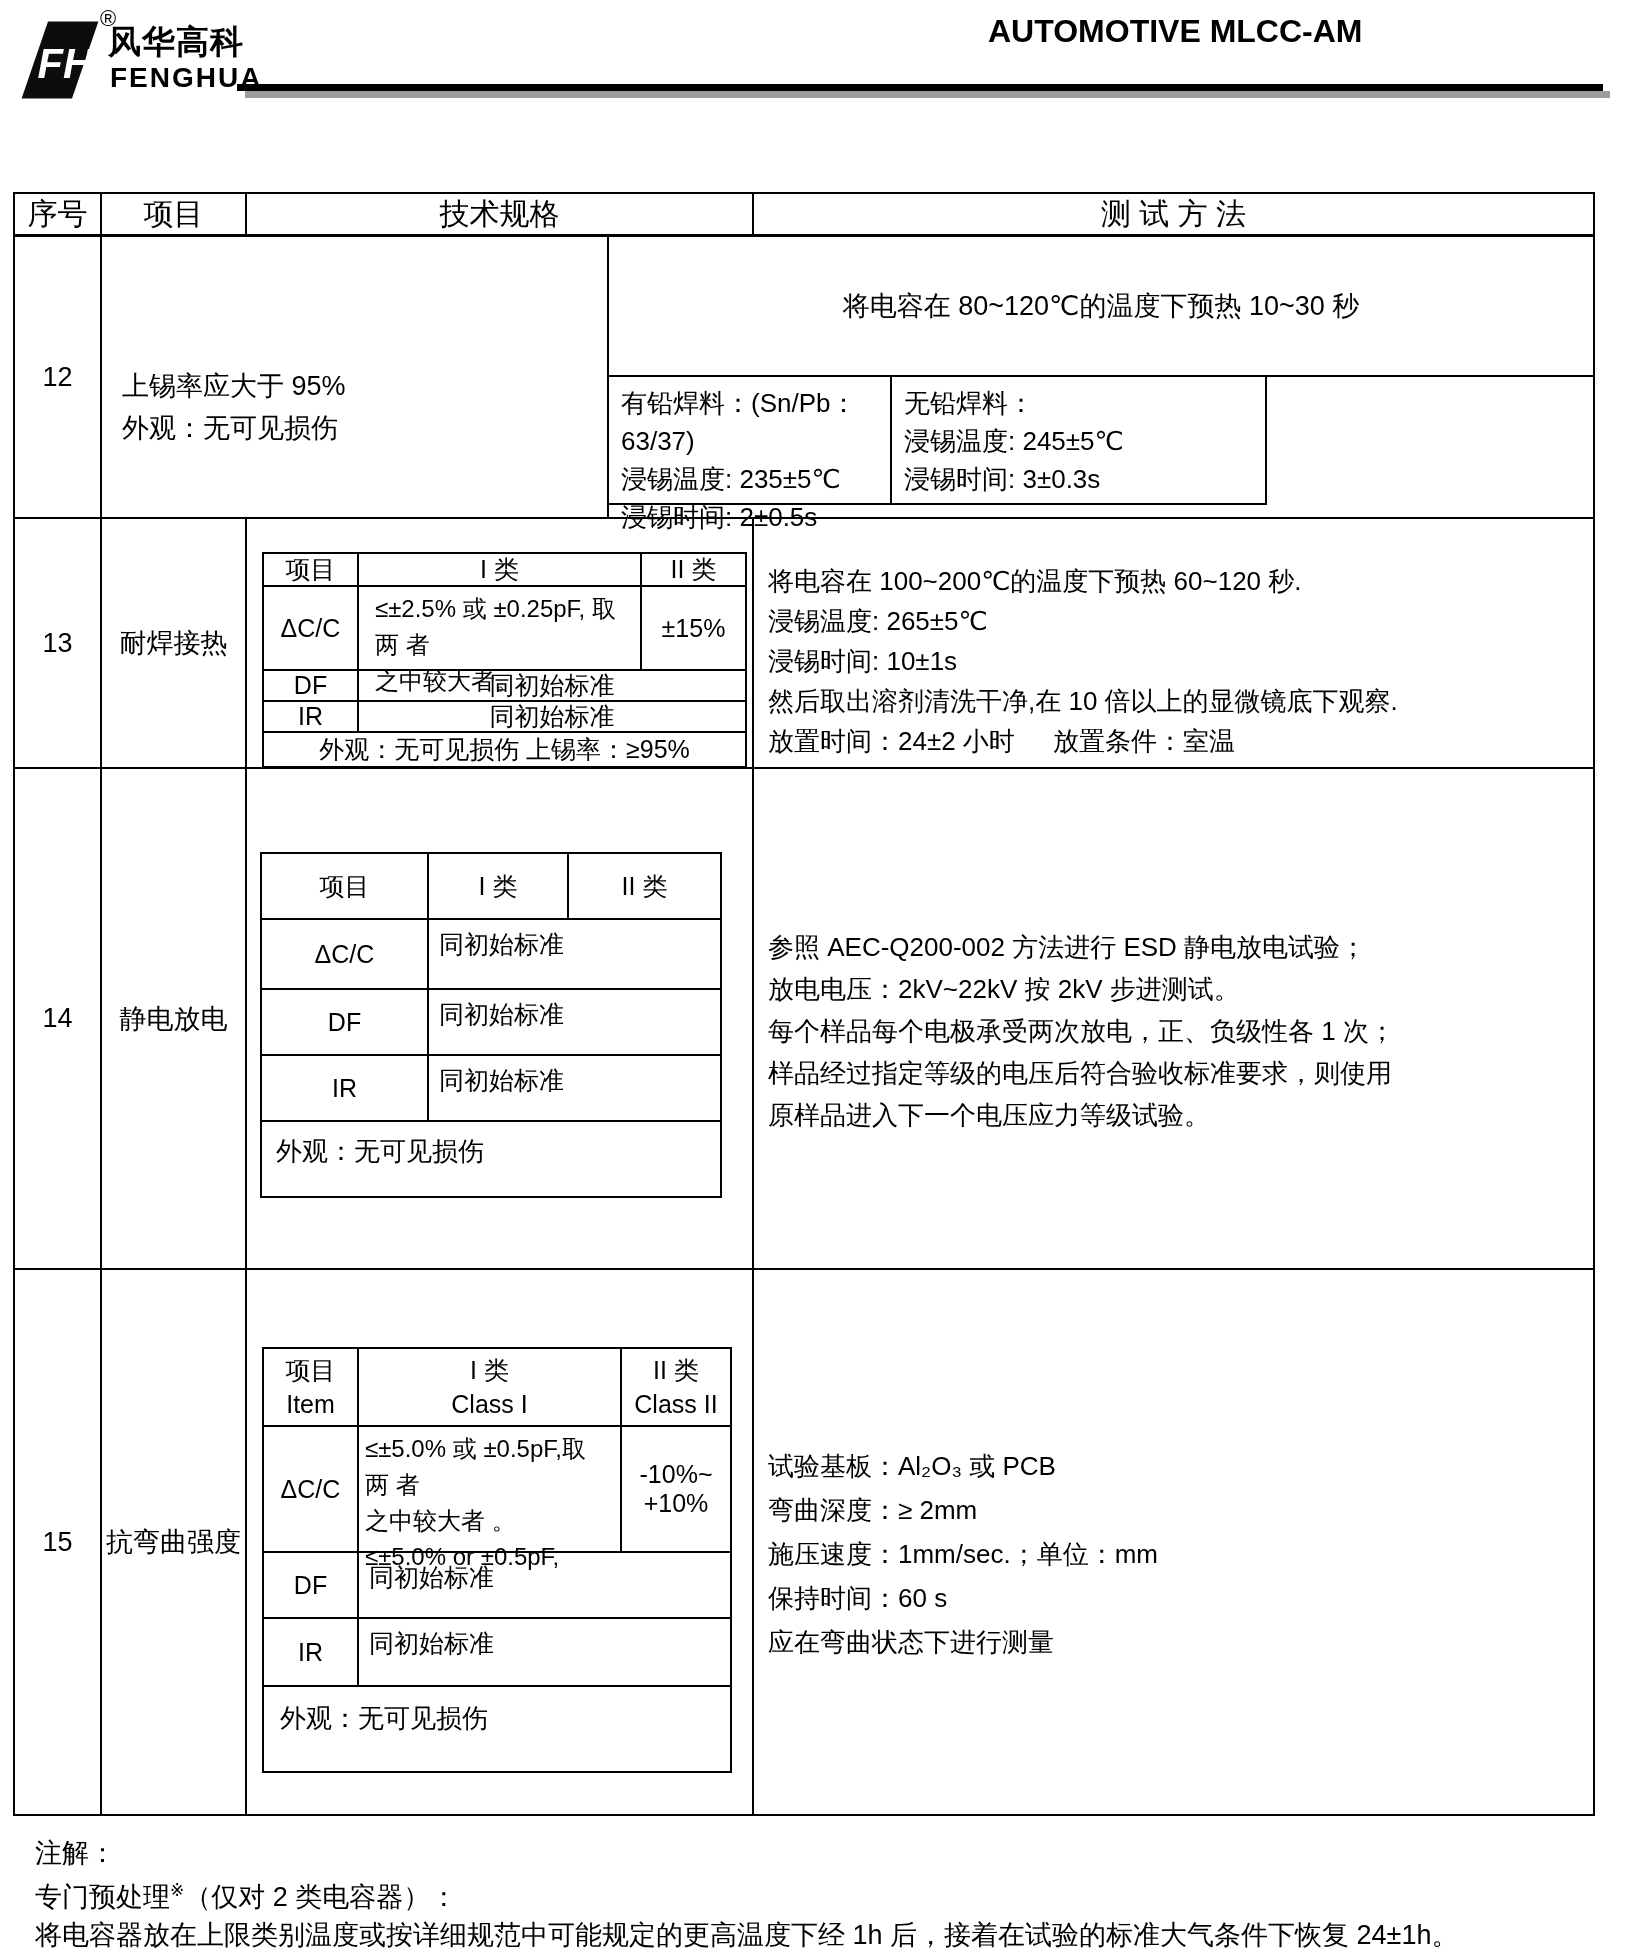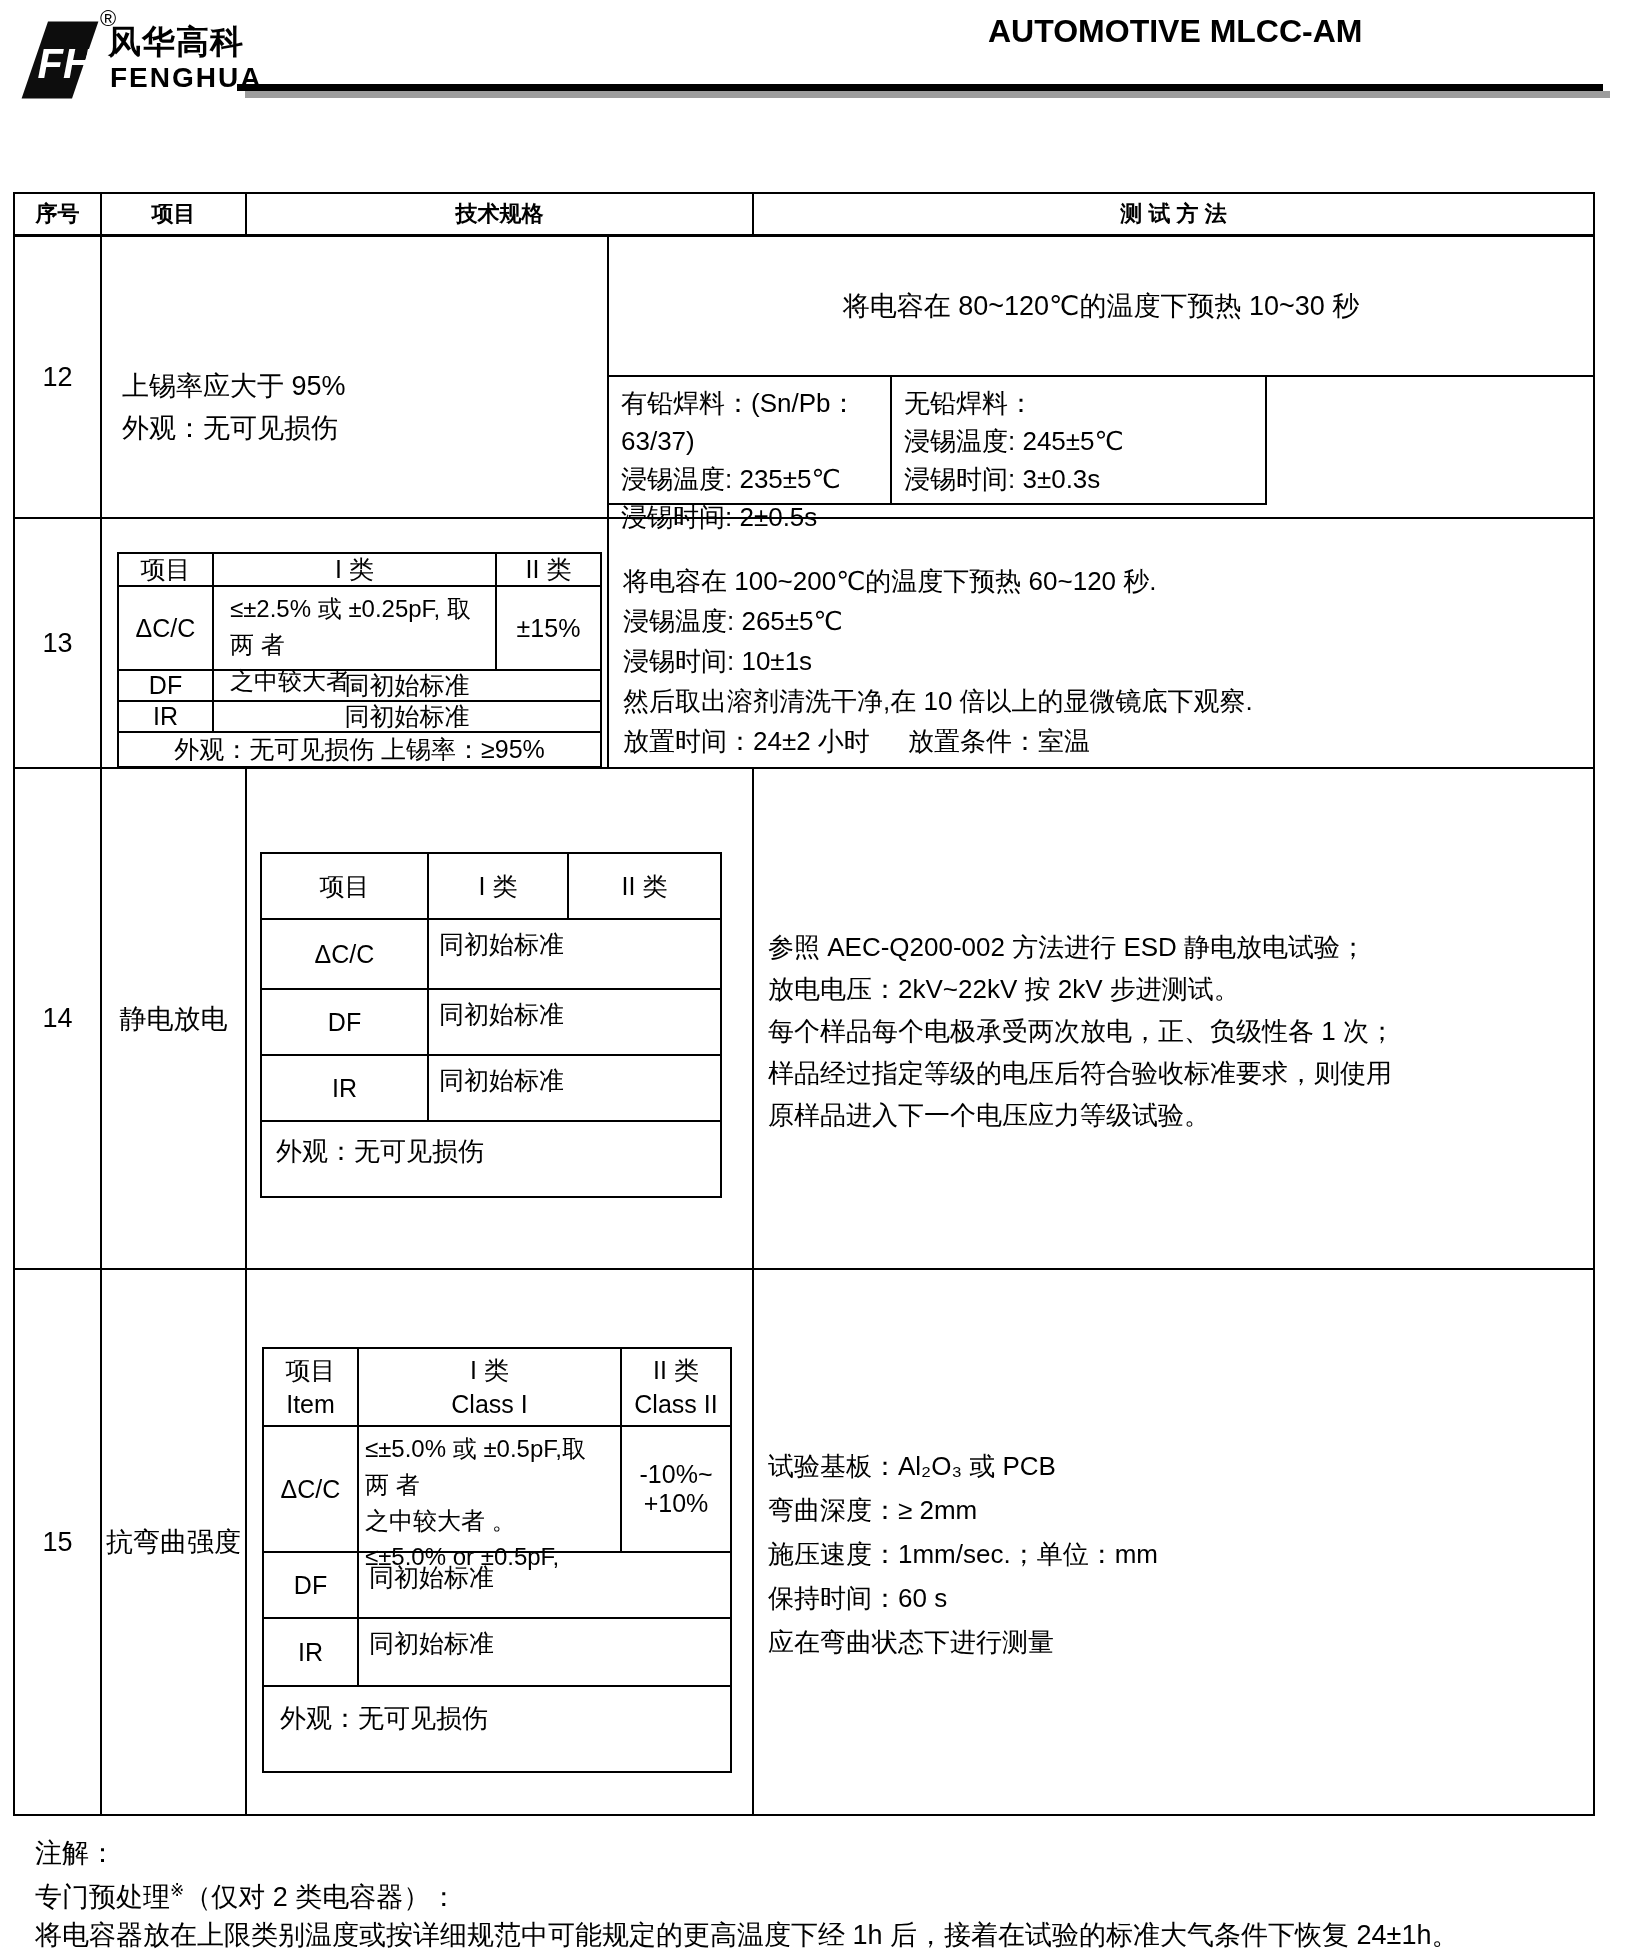--- a/index.html
+++ b/index.html
@@ -17,21 +17,21 @@
   .doc-table{position:absolute;left:13px;top:192px;width:1582px;border:2px solid #000;box-sizing:border-box;background:#fff;}
   .trow{display:flex;border-bottom:2px solid #000;box-sizing:border-box;}
   .trow.last{border-bottom:none;}
   .cell{border-right:2px solid #000;box-sizing:border-box;position:relative;}
   .cell.lastc{border-right:none;}
   .c1{width:87px;display:flex;align-items:center;justify-content:center;font-size:27px;}
   .c2{width:145px;display:flex;align-items:center;justify-content:center;font-size:27px;}
   .c3{width:507px;}
   .c4{flex:1;}
   .hdr{height:43px;border-bottom:3px solid #000;}
-  .hdr .cell{display:flex;align-items:center;justify-content:center;font-size:22px;font-weight:bold;}
+  .hdr .cell{display:flex;align-items:center;justify-content:center;font-size:30px;}
   
   .r12{height:282px;}
   .r12 .spec{display:flex;flex-direction:column;justify-content:center;padding:60px 0 0 20px;height:100%;
              box-sizing:border-box;font-size:27px;line-height:42px;}
   .preheat{height:138px;display:flex;align-items:center;justify-content:center;font-size:27px;box-sizing:border-box;}
   .solder-row{border-top:2px solid #000;display:flex;align-items:flex-start;height:139px;box-sizing:border-box;}
   .sbox{height:128px;box-sizing:border-box;border-right:2px solid #000;border-bottom:2px solid #000;
         padding:7px 10px 0 12px;font-size:26px;line-height:38px;}
   .sbox.b1{width:283px;}
   .sbox.b2{width:375px;}
@@ -131,20 +131,21 @@
             <div>无铅焊料：</div>
             <div>浸锡温度: 245±5℃</div>
             <div>浸锡时间: 3±0.3s</div>
           </div>
         </div>
       </div>
     </div>
 
     <div class="trow r13">
       <div class="cell c1">13</div>
+      <div class="cell c2">耐焊接热</div>
       <div class="cell c3">
         <div class="ntable t13">
           <div class="nrow hrow">
             <div class="ncell k">项目</div>
             <div class="ncell v1">I 类</div>
             <div class="ncell v2 nlastc">II 类</div>
           </div>
           <div class="nrow dccrow">
             <div class="ncell k">ΔC/C</div>
             <div class="ncell v1 ltop">

